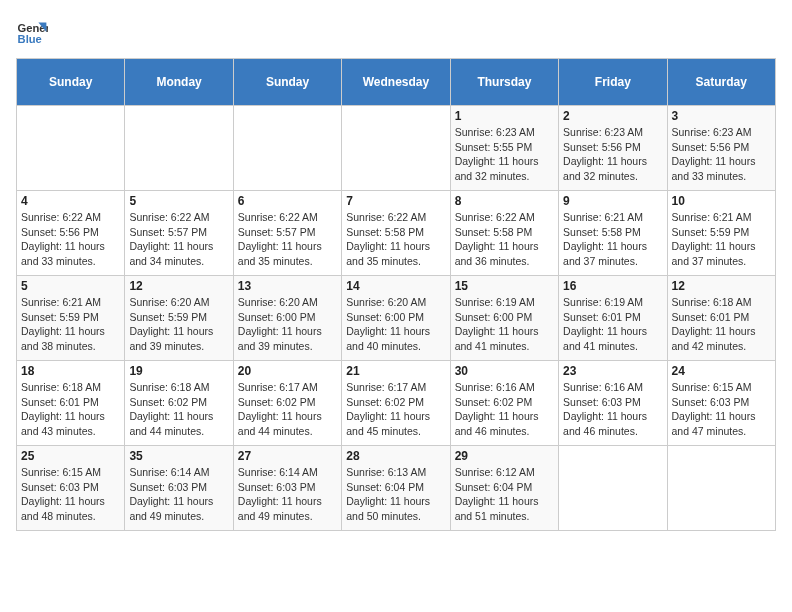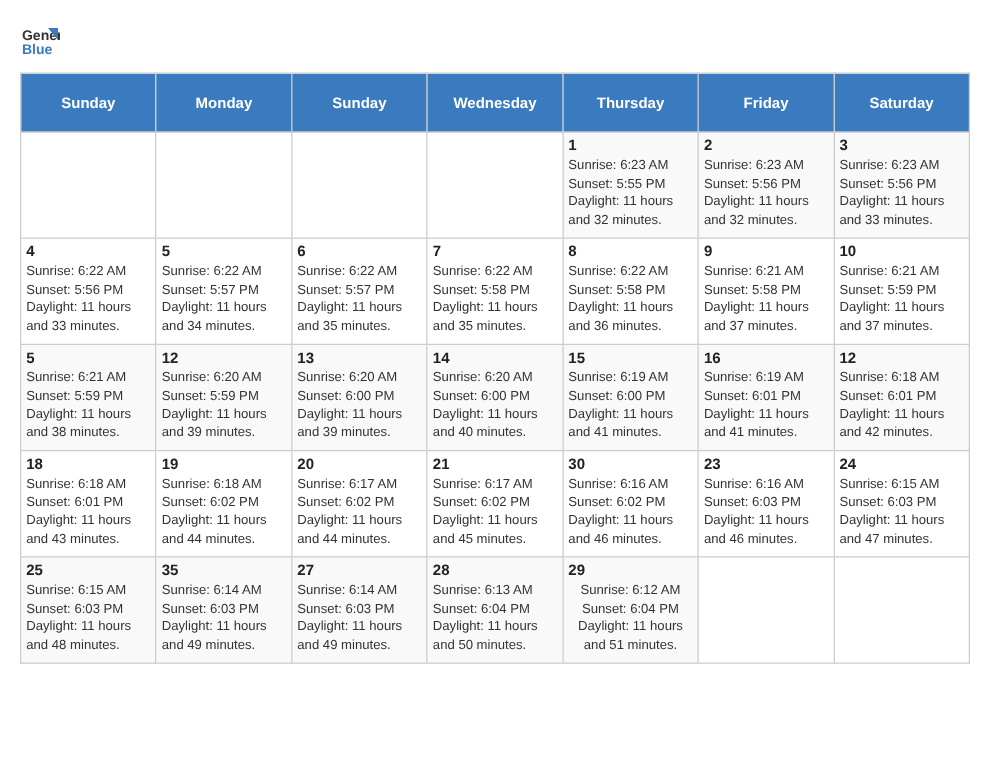--- a/index.html
+++ b/index.html
@@ -289,21 +289,21 @@
 Daylight: 11 hours and 49 minutes.</div>
         </td>
         <td>
           <div class="day-num">28</div>
           <div class="day-info" style="white-space: pre-line;">Sunrise: 6:13 AM
 Sunset: 6:04 PM
 Daylight: 11 hours and 50 minutes.</div>
         </td>
         <td>
           <div class="day-num">29</div>
-          <div class="day-info" style="white-space: pre-line; text-align: center;">Sunrise: 6:12 AM
+          <div class="day-info" style="white-space: pre-line;">Sunrise: 6:12 AM
 Sunset: 6:04 PM
 Daylight: 11 hours and 51 minutes.</div>
         </td>
         <td class="empty-cell"></td>
         <td class="empty-cell"></td>
       </tr>
     </tbody>
 </table>
 
 </body></html>

